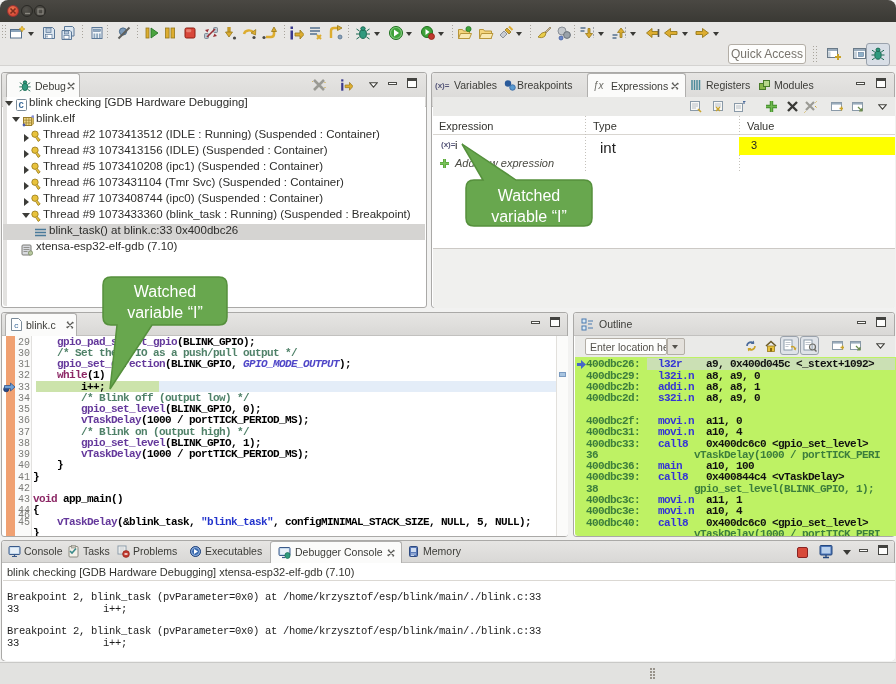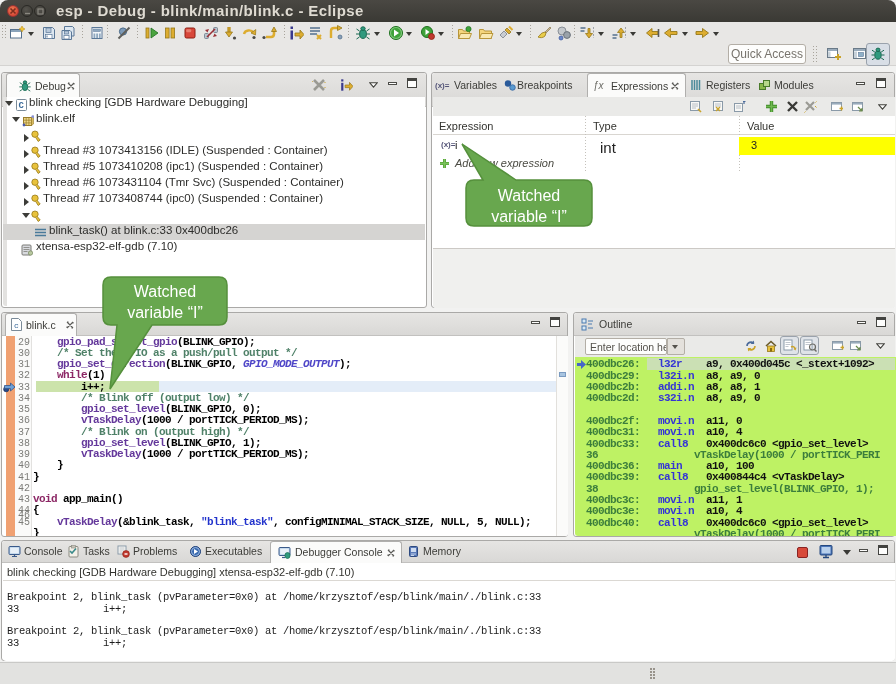--- a/index.html
+++ b/index.html
@@ -49,21 +49,20 @@
   <span class="wbtn" style="left:34px;background:radial-gradient(circle at 40% 35%,#56544e,#3f3d38 75%);border:1px solid #2a2925;"></span>
   <svg class="abs" style="left:9px;top:7px" width="8" height="8">
         <path d="M1.5,1.5L6.5,6.5M6.5,1.5L1.5,6.5" stroke="#7e2d1e" stroke-width="1.6"></path>
       </svg>
   <svg class="abs" style="left:23px;top:7px" width="9" height="9">
         <path d="M2,6.5h5" stroke="#8a8880" stroke-width="1.4"></path>
       </svg>
   <svg class="abs" style="left:36px;top:7px" width="9" height="9">
         <rect x="2" y="2" width="5" height="5" fill="none" stroke="#8a8880" stroke-width="1.2"></rect>
       </svg>
-  <span class="tt" style="top:2px">esp - Debug - blink/main/blink.c - Eclipse</span>
 </div>
 
 <div class="abs" id="toolbar">
 <div class="vsep" style="left:2px"></div>
       <div class="vsep" style="left:5px"></div>
 
 <svg class="ic" style="left:9px;top:3px" viewBox="0 0 16 16">
         <rect x="1.5" y="4.5" width="11" height="8.5" fill="#fff" stroke="#55708c"></rect>
         <rect x="2" y="5" width="10" height="2" fill="#8aa3ba"></rect>
         <path d="M13,1l1,2l2,1l-2,1l-1,2l-1-2l-2-1l2-1z" fill="#f0c434" stroke="#b8860b" stroke-width="0.5"></path>
@@ -332,24 +331,26 @@
     <svg class="abs" style="left:32px;top:131px;z-index:3" width="11" height="9">
           <path d="M0,1.5h11M0,4.5h11M0,7.5h11" stroke="#4a7a9a" stroke-width="1.7"></path>
         </svg>
     <svg class="abs" style="left:18px;top:146px" width="12" height="13">
           <rect x="1" y="2" width="9" height="10" rx="1" fill="#d8dade" stroke="#7a7a76"></rect>
           <path d="M2.5,4.5h6M2.5,6.5h6M2.5,8.5h4" stroke="#8a8a86" stroke-width="0.9"></path>
           <circle cx="9.5" cy="10" r="2.2" fill="#b8c8a0" stroke="#6a7a50" stroke-width="0.6"></circle>
         </svg>
     <div class="trow" style="top:-1px;left:26px">blink checking [GDB Hardware Debugging]</div>
     <div class="trow" style="top:15px;left:33px">blink.elf</div>
+    <div class="trow" style="top:31px;left:40px">Thread #2 1073413512 (IDLE : Running) (Suspended : Container)</div>
     <div class="trow" style="top:47px;left:40px">Thread #3 1073413156 (IDLE) (Suspended : Container)</div>
     <div class="trow" style="top:63px;left:40px">Thread #5 1073410208 (ipc1) (Suspended : Container)</div>
     <div class="trow" style="top:79px;left:40px">Thread #6 1073431104 (Tmr Svc) (Suspended : Container)</div>
     <div class="trow" style="top:95px;left:40px">Thread #7 1073408744 (ipc0) (Suspended : Container)</div>
+    <div class="trow" style="top:111px;left:40px">Thread #9 1073433360 (blink_task : Running) (Suspended : Breakpoint)</div>
     <div class="abs" style="left:0;top:127px;width:426px;height:16px;background:#d5d4d2"></div>
     <div class="trow" style="top:127px;left:46px">blink_task() at blink.c:33 0x400dbc26</div>
     <div class="trow" style="top:143px;left:33px">xtensa-esp32-elf-gdb (7.10)</div>
   </div>
 </div>
 
 <div class="panel" id="varspanel" style="left:431px;top:72px;width:464px;height:236px">
   <div class="tabbar" style="border-radius:3px 3px 0 0">
     <div class="tab" style="left:0">
       <span class="abs" style="left:3px;top:8px;font-size:8px;font-weight:bold;color:#555578">(x)=</span>

